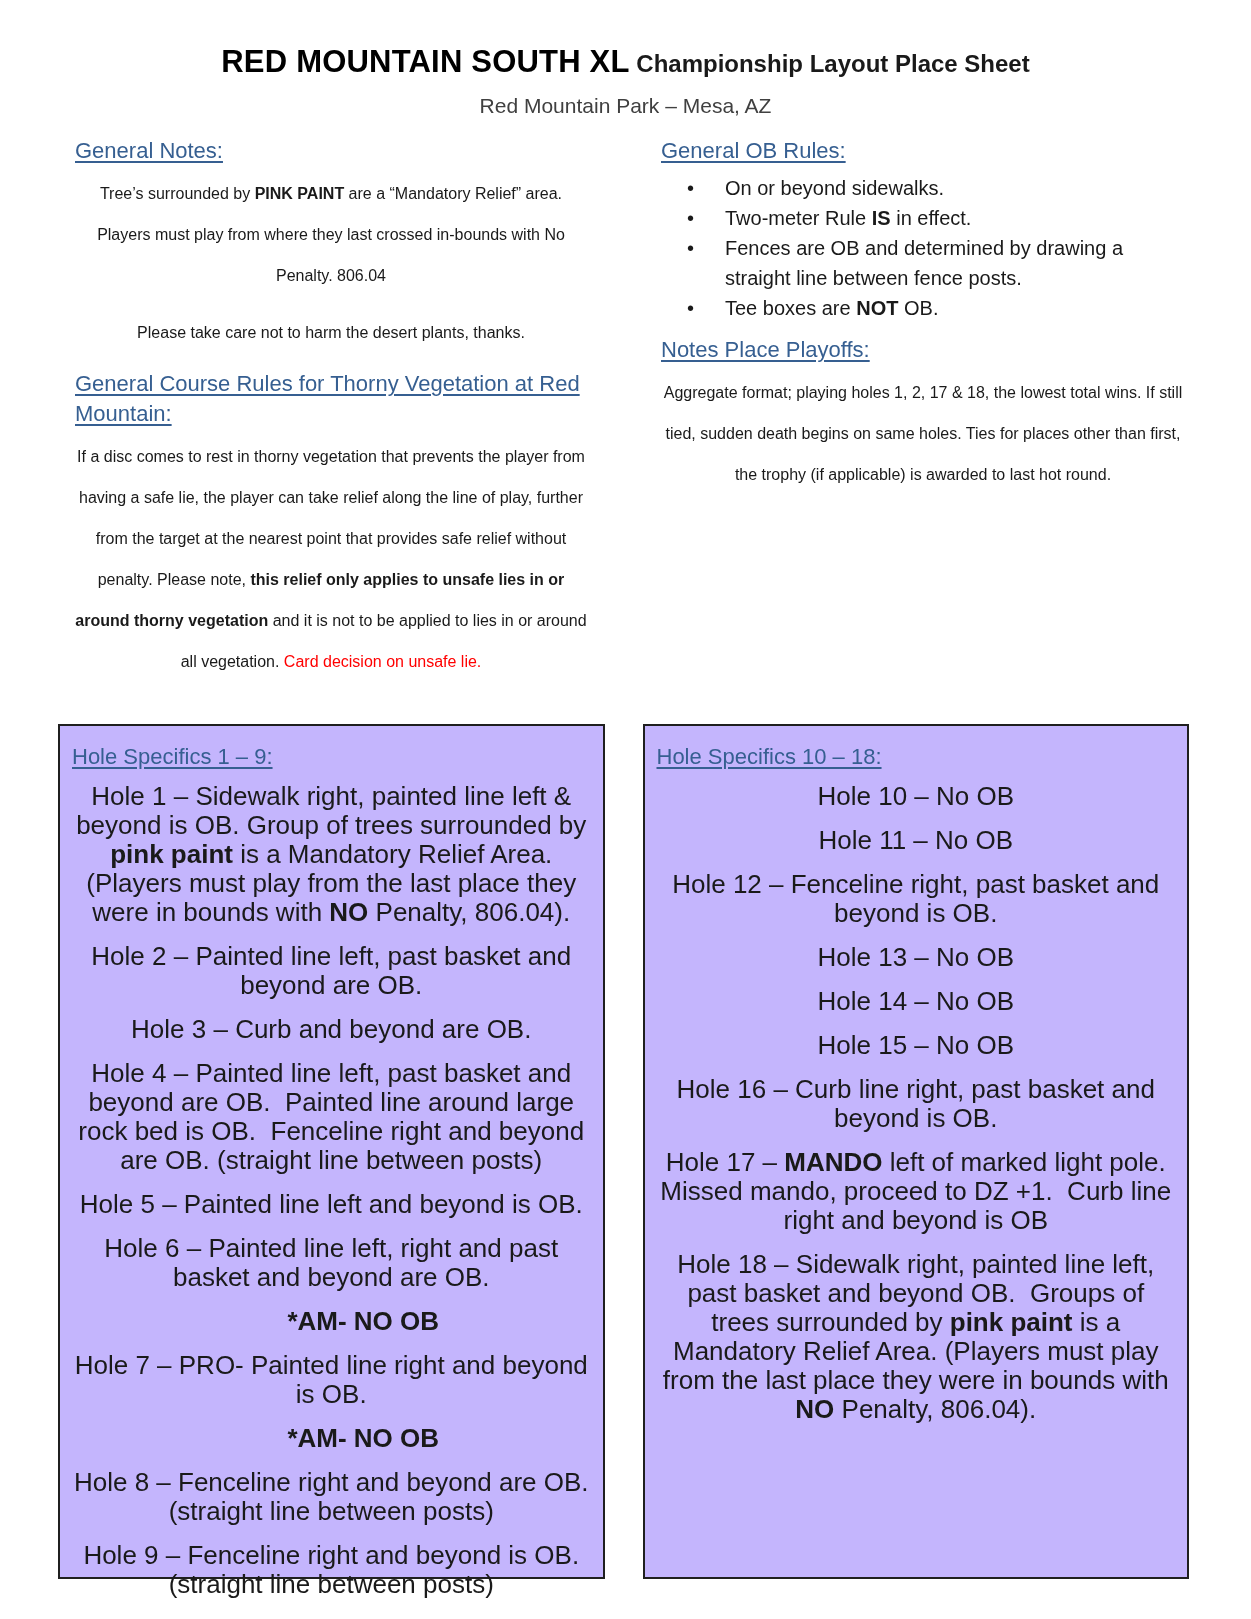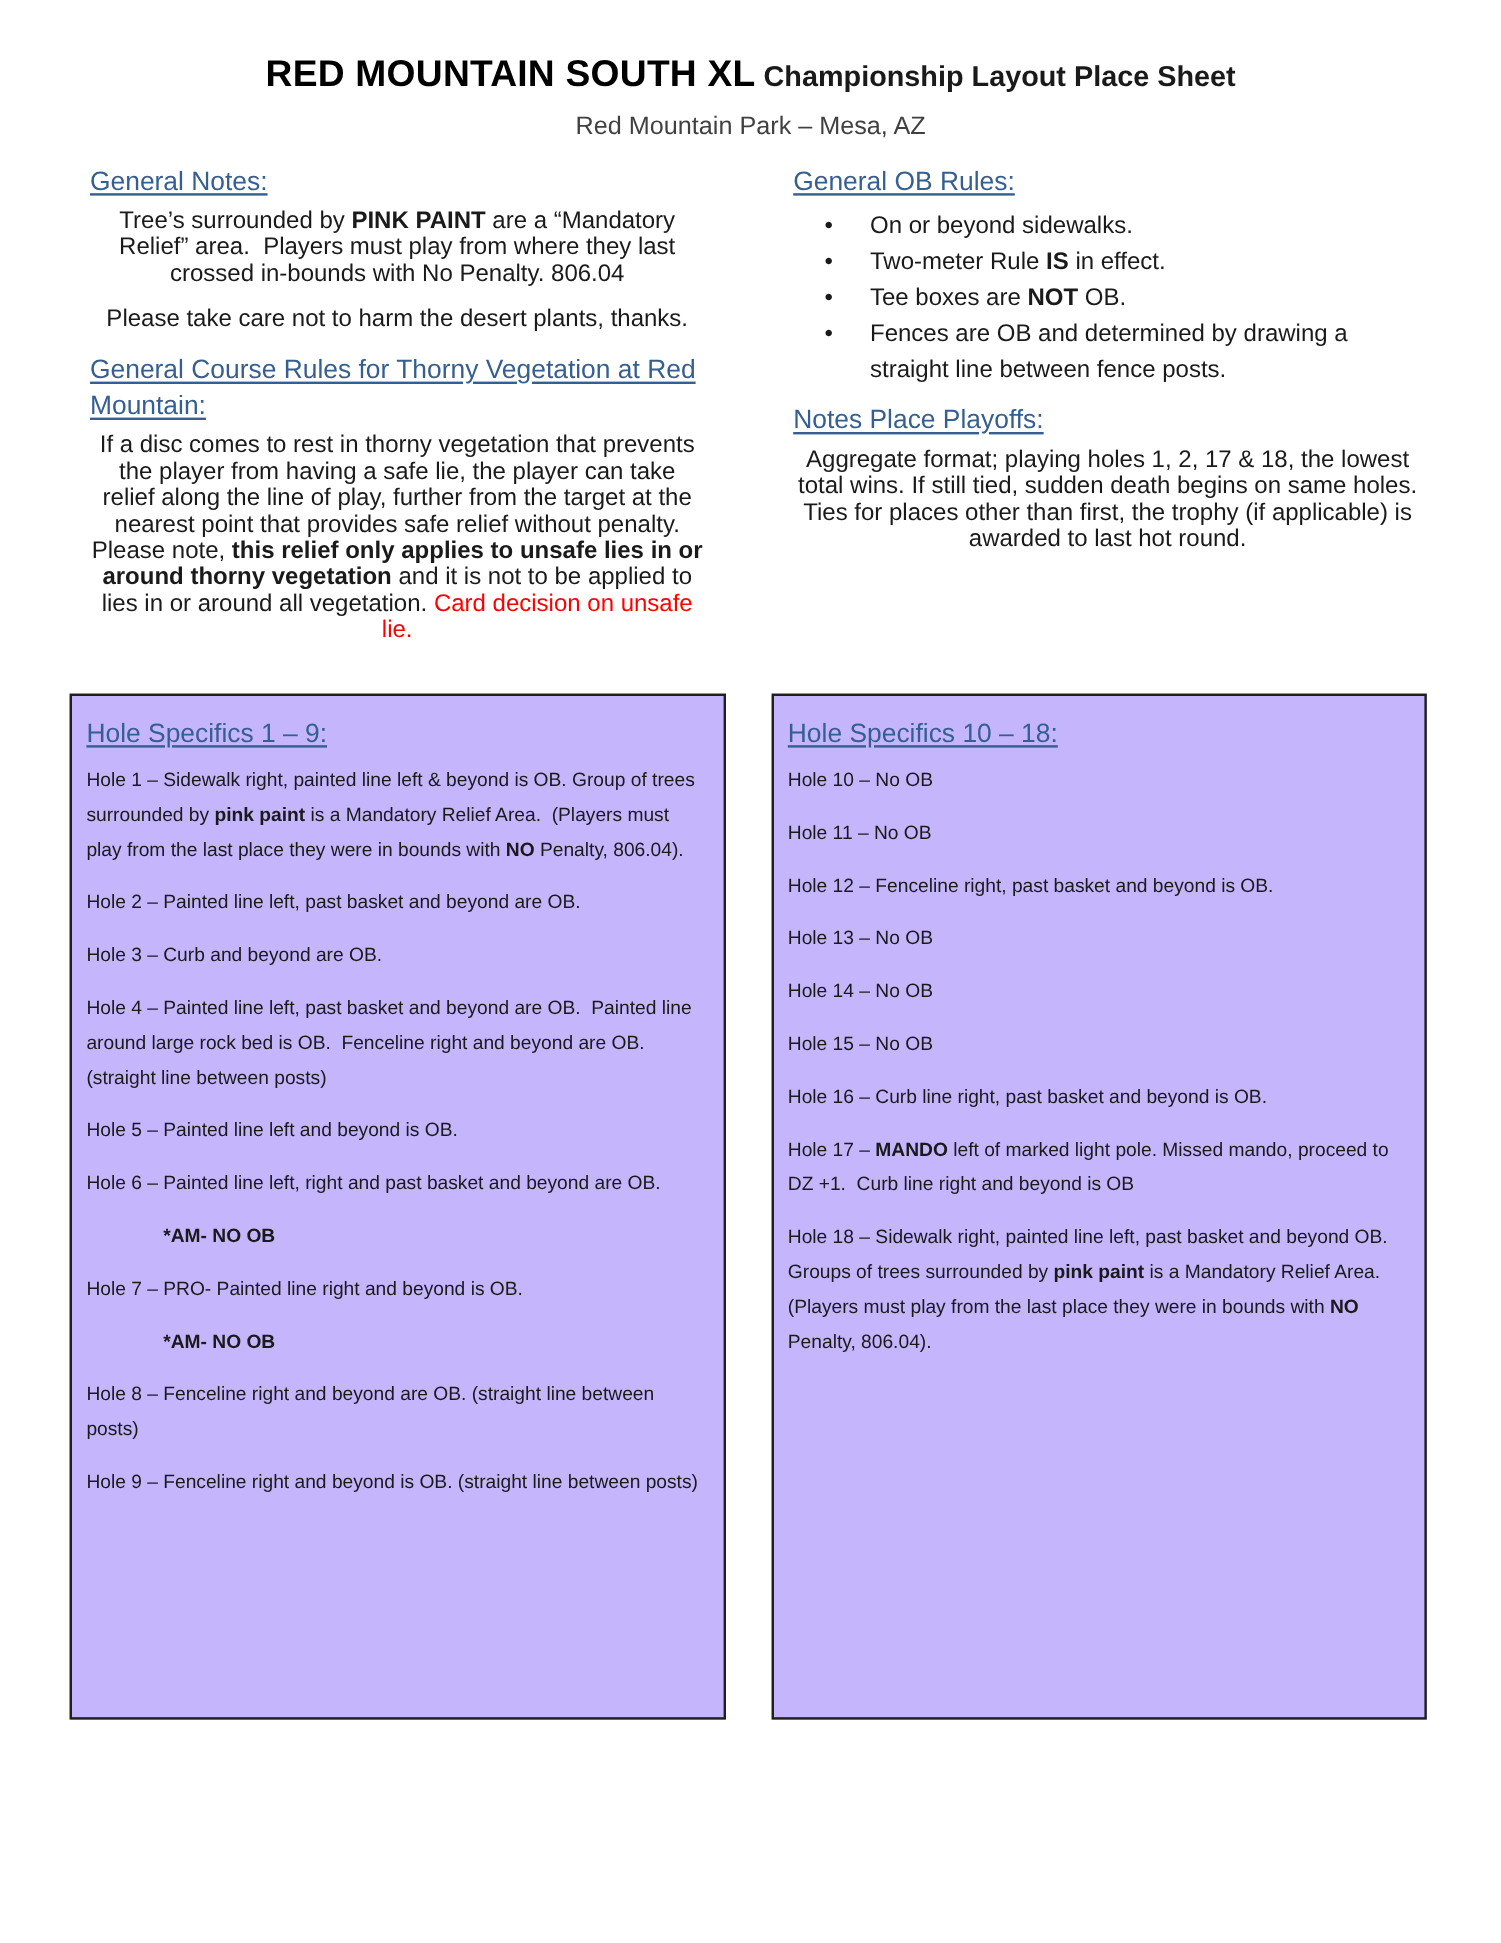--- a/index.html
+++ b/index.html
@@ -48,22 +48,22 @@
     font-size: 22px;
     font-weight: normal;
     color: var(--heading-blue, #365F91);
     text-decoration: underline;
     text-underline-offset: 3px;
     text-align: left;
     line-height: 30px;
     margin: 12px 0 7px 0;
   }
   .para {
-    font-size: 20px;
-    line-height: 22px;
+    font-size: 16px;
+    line-height: 41px;
     margin: 0 0 16px 0;
     white-space: pre-wrap;
   }
   .center { text-align: center; }
   .b { font-weight: bold; }
   .bullets {
     list-style: none;
     margin: 2px 0 10px 0;
     padding: 0;
   }
@@ -90,24 +90,25 @@
     width: 556px;
     height: 855px;
     border: 2px solid #1f1f1f;
     padding: 10px 12px;
     background: #c4b5fd;
   }
   .hole-box .sec-heading {
     margin: 6px 0 10px 0;
   }
   .hole-list p {
-    font-size: 16px;
+    font-size: 26px;
     line-height: 29px;
     margin: 0 0 15px 0;
     white-space: pre-wrap;
+    text-align: center;
   }
   .hole-list p.indent {
     padding-left: 64px;
   }
 </style>
 </head>
 <body>
 
 <div class="page">
 
@@ -126,22 +127,22 @@
       <p class="para center"><span>Please take care not to harm the desert plants, thanks.</span></p>
       <h2 class="sec-heading">General Course Rules for Thorny Vegetation at Red Mountain:</h2>
       <p class="para center"><span>If a disc comes to rest in thorny vegetation that prevents the player from having a safe lie, the player can take relief along the line of play, further from the target at the nearest point that provides safe relief without penalty. Please note, </span><span class="b">this relief only applies to unsafe lies in or around thorny vegetation</span><span> and it is not to be applied to lies in or around all vegetation. </span><span style="color: rgb(255, 0, 0);">Card decision on unsafe lie.</span></p>
     </div>
 
     <div class="col-right">
       <h2 class="sec-heading">General OB Rules:</h2>
       <ul class="bullets">
           <li><span>On or beyond sidewalks.</span></li>
           <li><span>Two-meter Rule </span><span class="b">IS</span><span> in effect.</span></li>
+          <li><span>Fences are OB and determined by drawing a straight line between fence posts.</span></li>
           <li><span>Tee boxes are </span><span class="b">NOT</span><span> OB.</span></li>
-          <li><span>Fences are OB and determined by drawing a straight line between fence posts.</span></li>
         </ul>
       <h2 class="sec-heading">Notes Place Playoffs:</h2>
       <p class="para center"><span>Aggregate format; playing holes 1, 2, 17 &amp; 18, the lowest total wins. If still tied, sudden death begins on same holes. Ties for places other than first, the trophy (if applicable) is awarded to last hot round.</span></p>
     </div>
 
   </div>
 
   <div class="boxes">
 
     <section class="hole-box">

